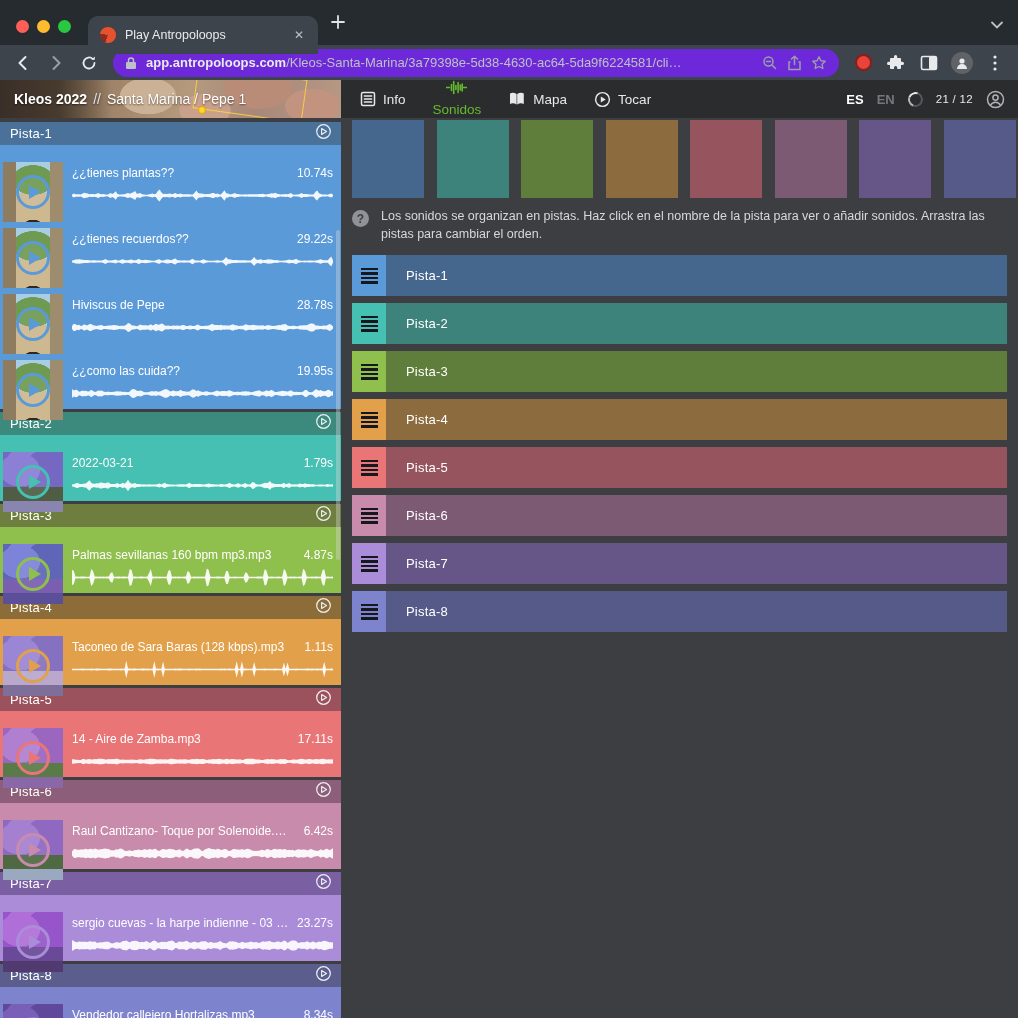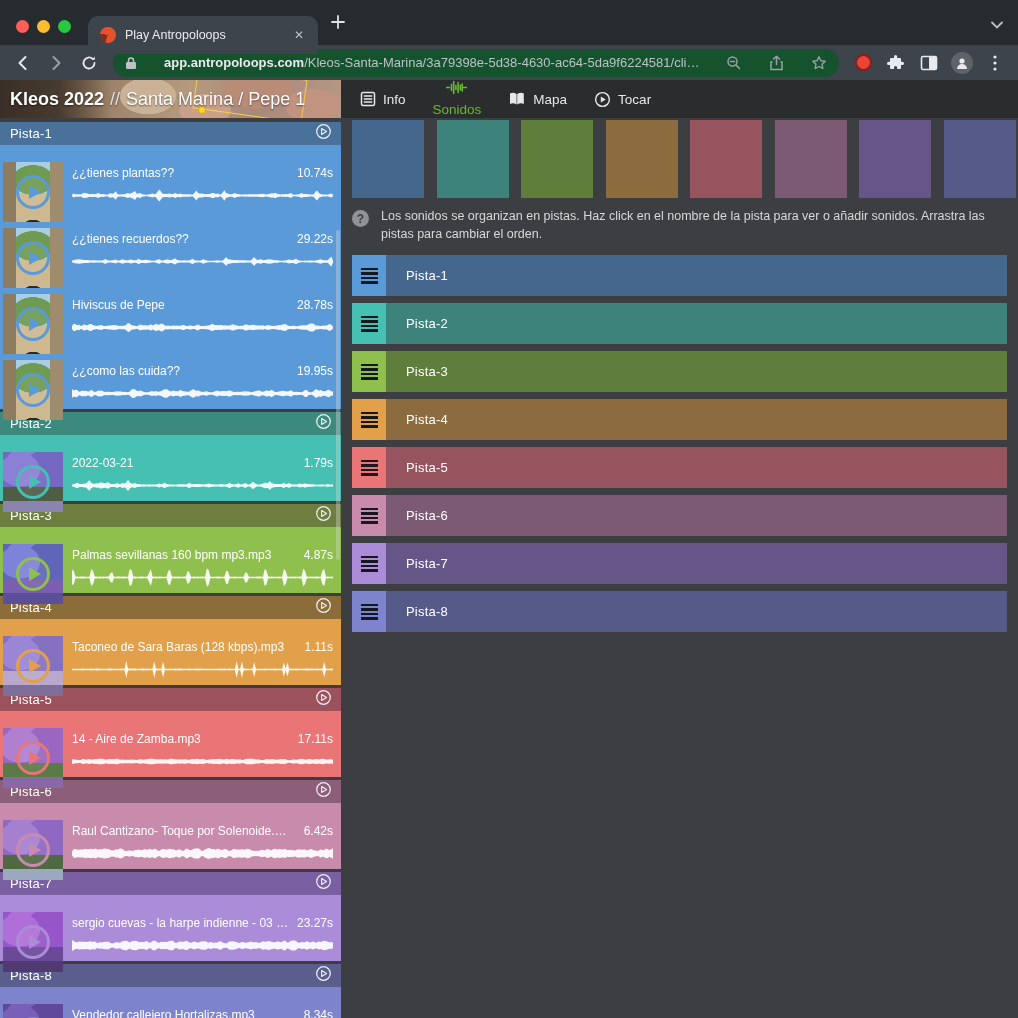--- a/index.html
+++ b/index.html
@@ -16,22 +16,22 @@
   .favicon { width:16px; height:16px; border-radius:50%; flex:none;
     background:conic-gradient(from 200deg at 50% 50%, #8a2c20 0 22%, #e8512e 22% 100%); }
   .tab-title { flex:1; color:#e8eaed; font-size:12.5px; padding-left:9px; white-space:nowrap;
     overflow:hidden; }
   .tab-close { color:#bdc1c6; font-size:12px; padding:2px 4px; }
   .newtab { position:absolute; left:330px; top:14px; }
   .tabsearch { position:absolute; right:14px; top:16px; }
 
   #toolbar { height:35px; background:#3d444b; display:flex; align-items:center; padding:0 10px; gap:7px; }
   .tb-ico { width:26px; height:26px; display:flex; align-items:center; justify-content:center; flex:none; }
-  .urlbar { flex:1; height:28px; background:#14532d; border-radius:14px; display:flex;
-    align-items:center; padding:0 12px; gap:27px; min-width:0; margin:0 4px; }
+  .urlbar { flex:1; height:28px; background:#6d28d9; border-radius:14px; display:flex;
+    align-items:center; padding:0 12px; gap:9px; min-width:0; margin:0 4px; }
   .url-text { flex:1; font-size:13px; white-space:nowrap; overflow:hidden; min-width:0; }
   .url-domain { color:#e8eaed; font-weight:600; }
   .url-path { color:#bdc1c6; }
   .rec-dot { width:13px; height:13px; border-radius:50%; background:#e8443a; border:2.5px solid #8c1d18;
     box-sizing:content-box; }
   .avatar-chip { width:22px; height:22px; border-radius:50%; background:#5f6368;
     display:flex; align-items:center; justify-content:center; }
 
   
   #app-header { height:38px; background:#2b2c2e; display:flex; align-items:stretch; }
@@ -40,22 +40,22 @@
       linear-gradient(90deg, #3a2f28 0px, #473a2e 58px, rgba(58,47,40,0) 112px),
       radial-gradient(42px 26px at 205px 30px, #c9a08a 0 60%, rgba(0,0,0,0) 62%),
       radial-gradient(56px 34px at 258px 8px, #b98c78 0 60%, rgba(0,0,0,0) 62%),
       radial-gradient(46px 30px at 148px 16px, #cbb296 0 60%, rgba(0,0,0,0) 62%),
       radial-gradient(44px 28px at 312px 26px, #c2937e 0 60%, rgba(0,0,0,0) 62%),
       linear-gradient(100deg, #6a5a48 0%, #9c8166 30%, #b59a7e 55%, #a8887a 75%, #b79884 100%); }
   .hero-poly { position:absolute; left:195px; top:-8px; width:110px; height:44px;
     border:1.5px solid rgba(255,214,64,.85); transform:rotate(8deg); }
   .hero-pin { position:absolute; left:198px; bottom:4px; width:8px; height:8px; border-radius:50%;
     background:#ffd333; border:1.5px solid #e0a800; }
-  .breadcrumb { position:relative; z-index:2; padding-left:10px; font-size:18px; color:#fff;
-    text-shadow:0 1px 2px rgba(0,0,0,.55); white-space:nowrap; }
+  .breadcrumb { position:relative; z-index:2; font-size:14px; color:#fff;
+    text-shadow:0 1px 2px rgba(0,0,0,.55); white-space:nowrap;margin-left:14px; }
   .breadcrumb .sep { color:#e3e5e8; padding:0 6px; }
   .app-nav { display:flex; gap:27px; padding-left:19px; }
   .nav-item { display:flex; align-items:center; gap:7px; color:#e6e8ea; font-size:13.5px; cursor:default; }
   .nav-item.active { color:#64bb2d;flex-direction:column; }
   .header-right { margin-left:auto; display:flex; align-items:center; gap:13px; padding-right:13px; }
   .lang-on { color:#fff; font-size:13px; font-weight:600; }
   .lang-off { color:#74787c; font-size:13px; font-weight:600; }
   .loader { width:15px; height:15px; border-radius:50%; border:2.5px solid #55585c;
     border-top-color:#e8e8e8; border-left-color:#b8b8b8; transform:rotate(-25deg); }
   .counter { color:#e8e8e8; font-size:11.5px; letter-spacing:.3px; }
@@ -237,20 +237,31 @@
       <span>Mapa</span>
     </span>
     <span class="nav-item">
       <svg width="17" height="17" viewBox="0 0 18 18">
           <circle cx="9" cy="9" r="7.3" fill="none" stroke="#e6e8ea" stroke-width="1.5"></circle>
           <path d="M7.2 5.8L12.4 9l-5.2 3.2z" fill="#e6e8ea"></path>
         </svg>
       <span>Tocar</span>
     </span>
   </nav>
+  <div class="header-right">
+    <span class="lang-on">ES</span>
+    <span class="lang-off">EN</span>
+    <span class="loader"></span>
+    <span class="counter">21 / 12</span>
+    <svg width="19" height="19" viewBox="0 0 19 19">
+        <circle cx="9.5" cy="9.5" r="8" fill="none" stroke="#b0b3b6" stroke-width="1.5"></circle>
+        <circle cx="9.5" cy="7.6" r="2.6" fill="none" stroke="#b0b3b6" stroke-width="1.5"></circle>
+        <path d="M4.6 15.3a5.4 5.4 0 0 1 9.8 0" fill="none" stroke="#b0b3b6" stroke-width="1.5"></path>
+      </svg>
+  </div>
 </div>
 
 <div id="app-body">
   <div id="sidebar">
       <div class="section" style="--hdr: #49719a; --accent: #5b9ad8;">
         <div class="section-header">
           <span class="section-title">Pista-1</span>
           <span><svg viewBox="0 0 18 18" width="17" height="17">
               <circle cx="9" cy="9" r="7.2" fill="none" stroke="#eceff1" stroke-width="1.3"></circle>
               <path d="M7,5.8 L12.2,9 L7,12.2 Z" fill="none" stroke="#eceff1" stroke-width="1.2" stroke-linejoin="round"></path>

